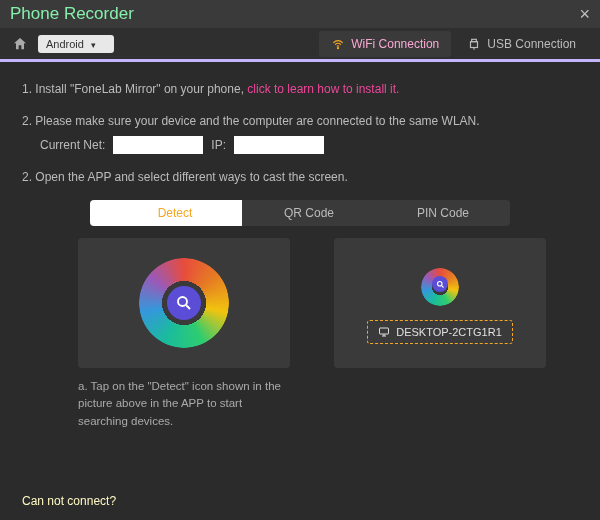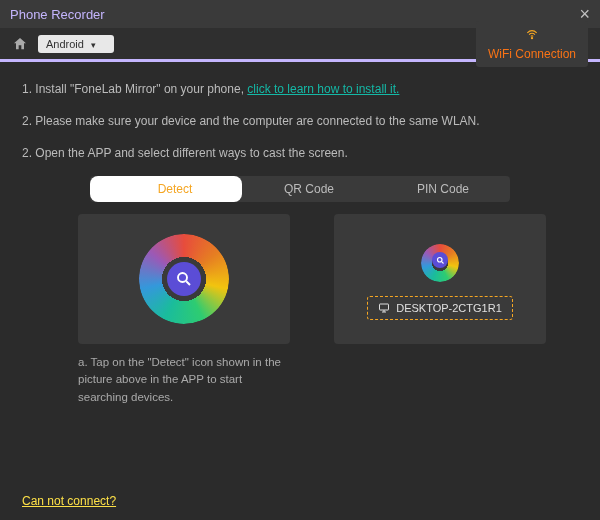--- a/index.html
+++ b/index.html
@@ -13,21 +13,21 @@
   overflow: hidden;
 }
 .titlebar {
   height: 28px;
   background: #3a3a3a;
   display: flex;
   align-items: center;
   justify-content: space-between;
   padding: 0 10px;
 }
-.titlebar-title { color: #c4b5fd; font-size: 13px; }
+.titlebar-title { color: #86efac; font-size: 17px; }
 .close-btn { color: #c0c0c0; font-size: 18px; cursor: pointer; }
 .toolbar {
   height: 34px;
   display: flex;
   align-items: center;
   padding: 0 12px;
   border-bottom: 3px solid #c4b5fd;
   background: #2f2f2f;
 }
 .home-icon { color: #aaa; font-size: 15px; margin-right: 10px; cursor: pointer; }
@@ -48,27 +48,26 @@
   align-items: center;
   gap: 6px;
   padding: 6px 12px;
   font-size: 12px;
   color: #bbb;
   cursor: pointer;
   border-radius: 3px;
 }
 .conn-tab.active {
   background: #3a3a3a;
-  color: #f97316;
-  flex-direction: column;
+  color: #f9a8d4;
 }
 .wifi-icon, .usb-icon { font-size: 13px; }
 .content { padding: 18px 22px 12px 22px; }
 .step { margin-bottom: 14px; font-size: 12px; color: #bbb; line-height: 1.5; }
-.link { color: #14b8a6; text-decoration: underline; cursor: pointer; }
+.link { color: #ec4899; cursor: pointer; }
 .net-row { display: flex; align-items: center; gap: 8px; margin-top: 6px; margin-left: 18px; }
 .net-label { color: #bbb; font-size: 12px; }
 .net-field {
   background: #ffffff;
   border: none;
   height: 18px;
   width: 90px;
   padding: 0 4px;
   font-size: 11px;
 }
@@ -84,21 +83,21 @@
   flex: 1;
   text-align: center;
   padding: 6px 0;
   font-size: 12px;
   color: #bbb;
   cursor: pointer;
 }
 .tab.active {
   background: #ffffff;
   color: #f5a623;
-  border-radius: 8px;
+  border-radius: 0;
   padding-left: 18px;
 }
 .panels {
   display: flex;
   gap: 20px;
   justify-content: center;
 }
 .panel {
   width: 236px;
   padding-left: 24px;
@@ -153,21 +152,21 @@
   gap: 6px;
   margin-top: 6px;
 }
 .monitor-icon { font-size: 12px; }
 .caption { font-size: 11.5px; color: #aaa; line-height: 1.5; }
 .footer {
   position: absolute;
   bottom: 12px;
   left: 22px;
 }
-.footer-link { color: #fde047; text-decoration: underline; font-size: 12px; cursor: pointer; }
+.footer-link { color: #fef9c3; font-size: 12px; cursor: pointer; }
 svg { display: block; }
 </style>
 </head>
 <body>
 
 <div class="titlebar">
   <span class="titlebar-title">Phone Recorder</span>
   <span class="close-btn">×</span>
 </div>
 
@@ -186,30 +185,46 @@
       <span class="wifi-icon">
         <svg width="14" height="14" viewBox="0 0 24 24" fill="none" stroke="#f5a623" stroke-width="2">
             <path d="M4 10c5-5 11-5 16 0"></path>
             <path d="M7 13c3-3 7-3 10 0"></path>
             <path d="M10 16c1.3-1.3 2.7-1.3 4 0"></path>
             <circle cx="12" cy="19" r="1" fill="#f5a623"></circle>
           </svg>
       </span>
       <span>WiFi Connection</span>
     </div>
+    <div class="conn-tab">
+      <span class="usb-icon">
+        <svg width="14" height="14" viewBox="0 0 24 24" fill="none" stroke="#bbb" stroke-width="2">
+            <rect x="8" y="4" width="8" height="4"></rect>
+            <rect x="6" y="8" width="12" height="10"></rect>
+            <line x1="12" y1="18" x2="12" y2="22"></line>
+          </svg>
+      </span>
+      <span>USB Connection</span>
+    </div>
   </div>
 </div>
 
 <div class="content">
   <div class="step">
     <span>1. Install "FoneLab Mirror" on your phone, </span><span class="link">click to learn how to install it.</span>
   </div>
 
   <div class="step">
     <span>2. Please make sure your device and the computer are connected to the same WLAN.</span>
+    <div class="net-row">
+      <span class="net-label">Current Net:</span>
+      <input class="net-field" value="" style="">
+      <span class="net-label">IP:</span>
+      <input class="net-field" value="" style="">
+    </div>
   </div>
 
   <div class="step">
     <span>2. Open the APP and select different ways to cast the screen.</span>
   </div>
 
   <div class="tabs">
     <div class="tab active">Detect</div>
     <div class="tab">QR Code</div>
     <div class="tab">PIN Code</div>

